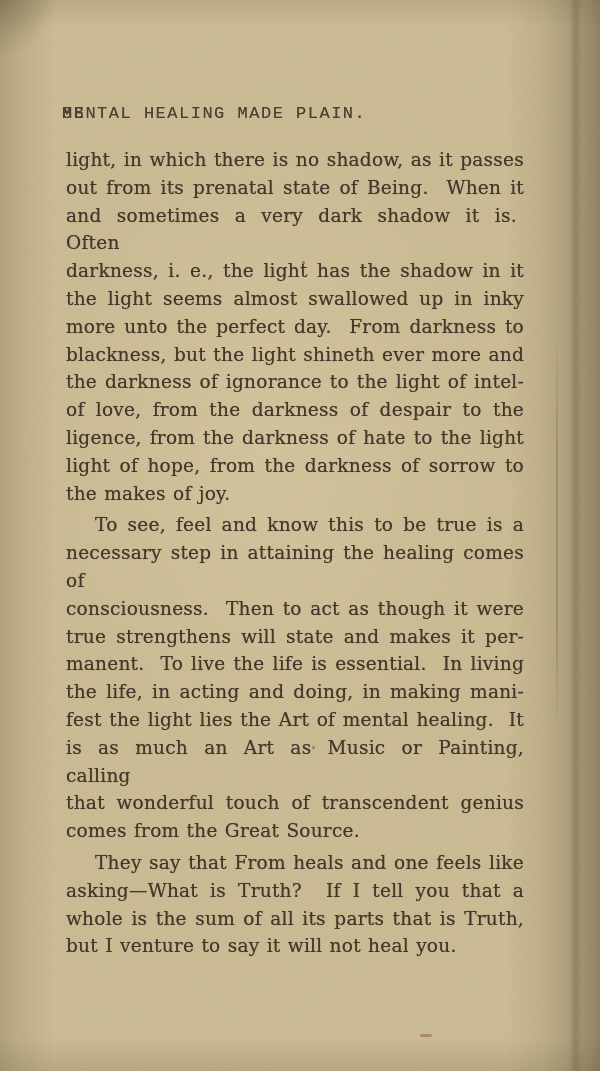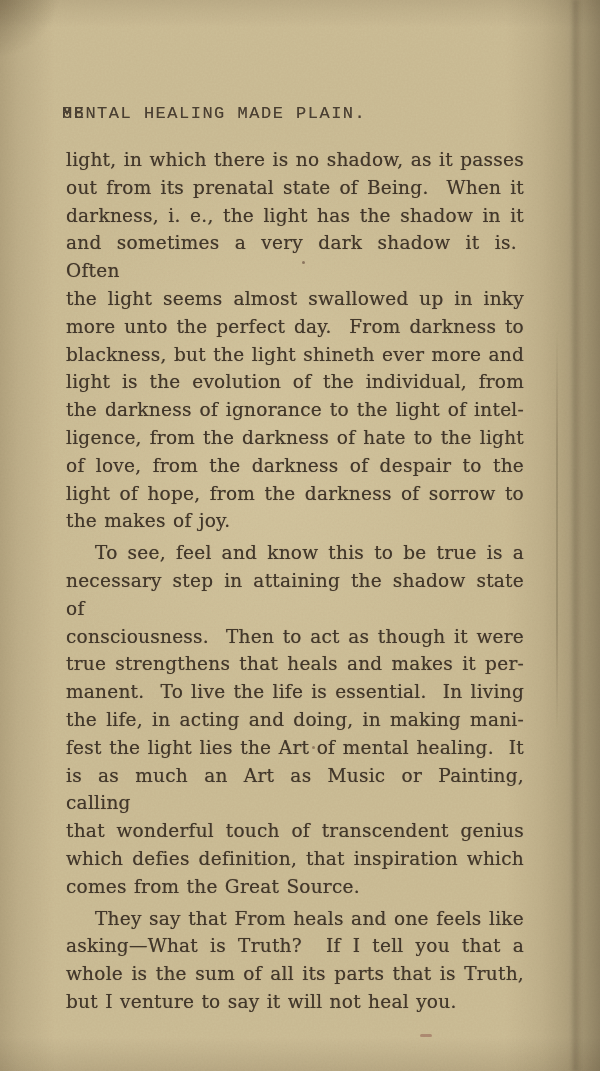--- a/index.html
+++ b/index.html
@@ -110,43 +110,41 @@
 
   <div class="running-head">
     <span class="page-number">88</span>
     <span class="running-title">MENTAL HEALING MADE PLAIN.</span>
   </div>
 
   <div class="text-block">
       <div class="para">
         <div class="line">light, in which there is no shadow, as it passes</div>
         <div class="line">out from its prenatal state of Being.&nbsp; When it</div>
+        <div class="line">and sometimes a very dark shadow it is.&nbsp; Often</div>
         <div class="line">darkness, i. e., the light has the shadow in it</div>
-        <div class="line">and sometimes a very dark shadow it is.&nbsp; Often</div>
         <div class="line">the light seems almost swallowed up in inky</div>
         <div class="line">more unto the perfect day.&nbsp; From darkness to</div>
         <div class="line">blackness, but the light shineth ever more and</div>
-        <div class="line">light is the evolution of the individual, from</div>
         <div class="line">the darkness of ignorance to the light of intel-</div>
+        <div class="line">of love, from the darkness of despair to the</div>
         <div class="line">ligence, from the darkness of hate to the light</div>
-        <div class="line">of love, from the darkness of despair to the</div>
         <div class="line">light of hope, from the darkness of sorrow to</div>
         <div class="line last">the makes of joy.</div>
       </div>
       <div class="para">
         <div class="line indent">To see, feel and know this to be true is a</div>
-        <div class="line">necessary step in attaining the shadow state of</div>
+        <div class="line">necessary step in attaining the healing comes of</div>
         <div class="line">consciousness.&nbsp; Then to act as though it were</div>
-        <div class="line">true strengthens that heals and makes it per-</div>
+        <div class="line">true strengthens will state and makes it per-</div>
         <div class="line">manent.&nbsp; To live the life is essential.&nbsp; In living</div>
         <div class="line">the life, in acting and doing, in making mani-</div>
         <div class="line">fest the light lies the Art of mental healing.&nbsp; It</div>
         <div class="line">is as much an Art as Music or Painting, calling</div>
         <div class="line">that wonderful touch of transcendent genius</div>
-        <div class="line">which defies definition, that inspiration which</div>
         <div class="line last">comes from the Great Source.</div>
       </div>
       <div class="para">
         <div class="line indent">They say that From heals and one feels like</div>
         <div class="line">asking—What is Truth?&nbsp; If I tell you that a</div>
         <div class="line">whole is the sum of all its parts that is Truth,</div>
         <div class="line last">but I venture to say it will not heal you.</div>
       </div>
     </div>
 

